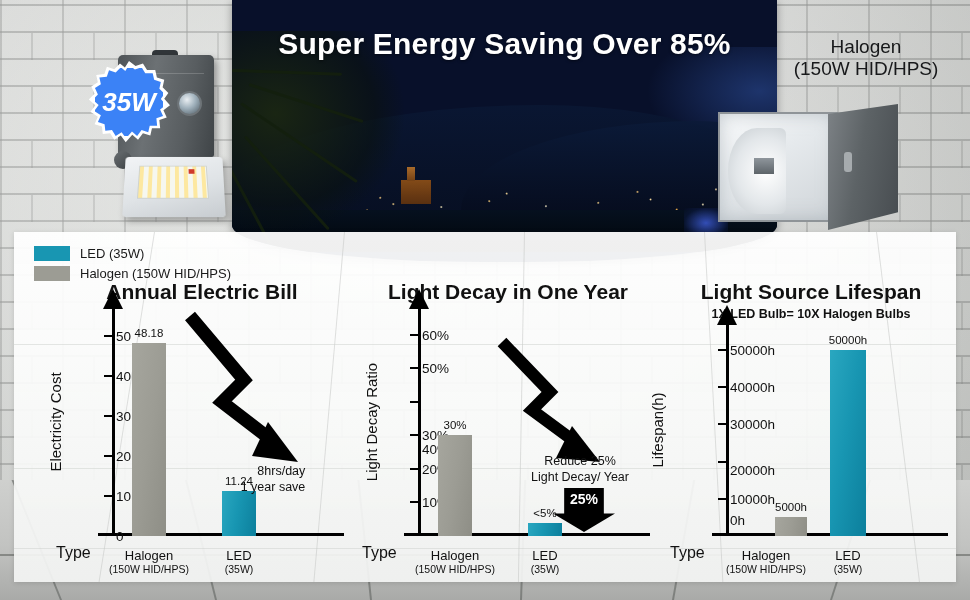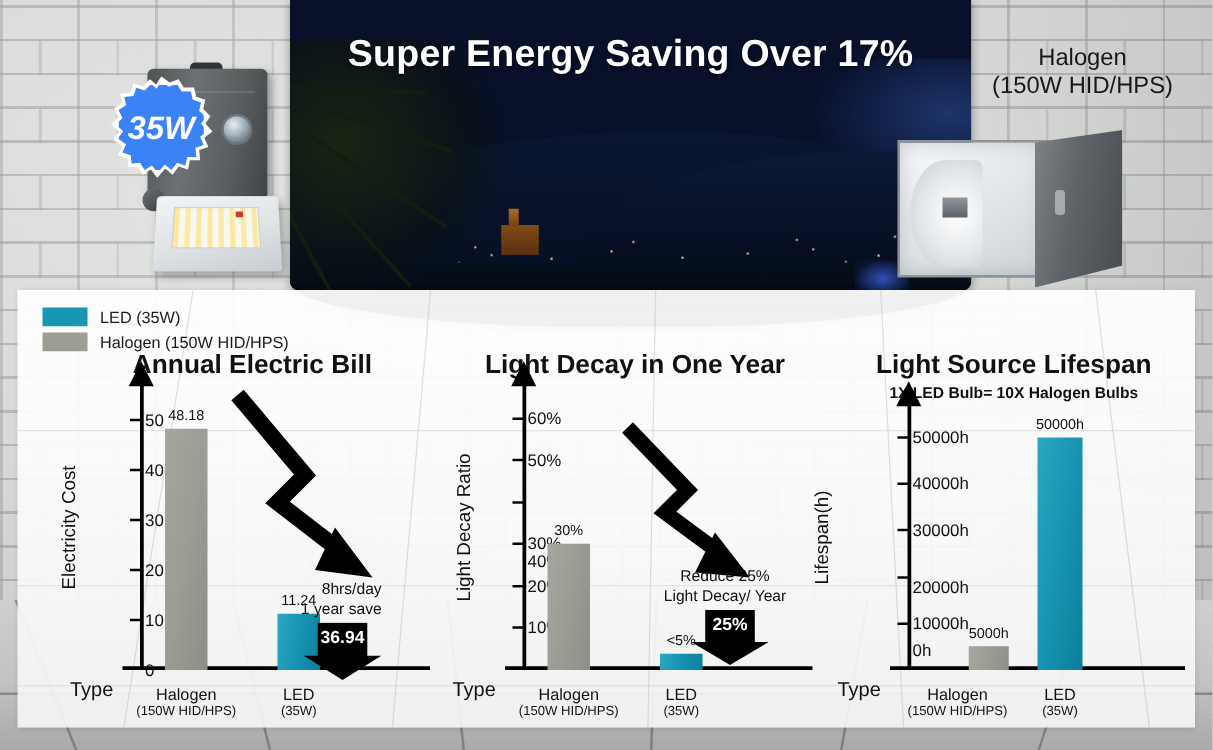--- a/index.html
+++ b/index.html
@@ -346,21 +346,21 @@
   <div class="citylights"></div>
   <div class="water"></div>
   <div class="palm">
     <div class="frond" style="left:18%; top:22%; width:120px; transform:rotate(18deg);"></div>
     <div class="frond" style="left:14%; top:30%; width:140px; transform:rotate(34deg);"></div>
     <div class="frond" style="left:10%; top:16%; width:110px; transform:rotate(2deg);"></div>
     <div class="frond" style="left:16%; top:44%; width:125px; transform:rotate(48deg);"></div>
     <div class="frond" style="left:6%;  top:52%; width:100px; transform:rotate(62deg);"></div>
   </div>
   <div class="flower"></div>
-  <div id="banner-title">Super Energy Saving Over 17%</div>
+  <div id="banner-title">Super Energy Saving Over 85%</div>
 </div>
 
 <div id="led-product">
   <div class="topnub"></div>
   <div class="body">
     <div class="sensor"></div>
   </div>
   <div class="knuckle"></div>
   <div class="head">
     <div class="panel">
@@ -434,21 +434,20 @@
           </div>
         </div>
       <svg class="zig" width="140" height="160" style="left:122px; top:2px;">
         <polyline points="8,6 62,70 40,92 92,132" fill="none" stroke="#000" stroke-width="13" stroke-linejoin="miter"></polyline>
         <polygon points="86,112 116,152 70,146" fill="#000"></polygon>
       </svg>
       <div class="callout-text" style="left:213px; top:156px;text-align:right;">
         <span>8hrs/day</span><br>
         <span>1 year save</span>
       </div>
-      <div class="downarrow" style="left:214px; top:190px; width:62px; height:46px;">36.94</div>
     </div>
     <div class="typelab" style="left:-4px; bottom:20px;">Type</div>
     <div class="cats">
         <div class="cat" style="left: 89px; bottom: 6px;"><span>Halogen</span><span class="sub">(150W HID/HPS)</span></div>
         <div class="cat" style="left: 179px; bottom: 6px;"><span>LED</span><span class="sub">(35W)</span></div>
       </div>
   </div>
 
   <div class="chart" id="chart1" style="left:352px; width:284px;">
     <div class="title">Light Decay in One Year</div>

